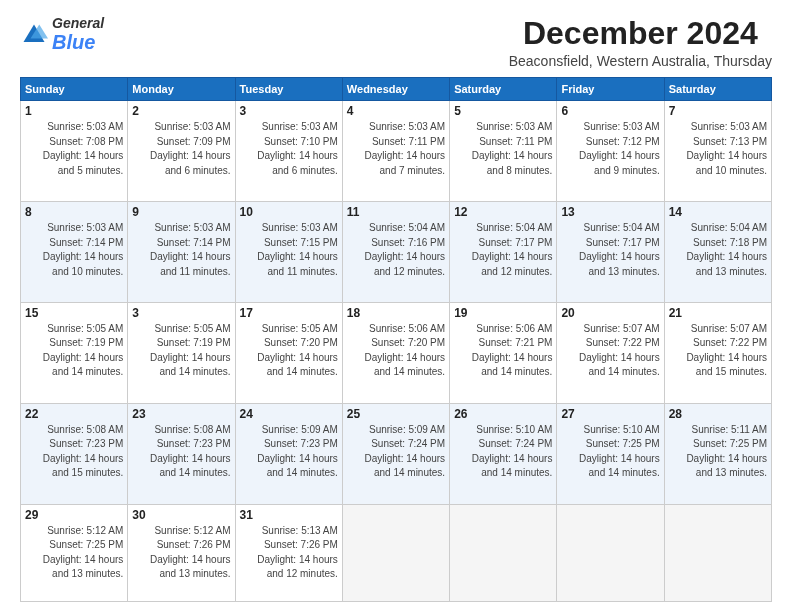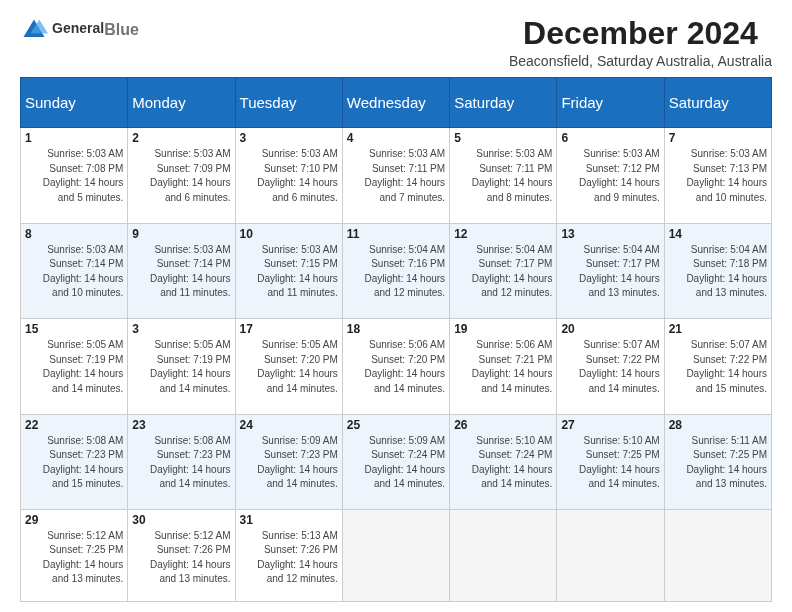--- a/index.html
+++ b/index.html
@@ -23,32 +23,33 @@
       justify-content: space-between;
       margin-bottom: 8px;
     }
     .logo {
       display: flex;
       align-items: center;
       gap: 4px;
     }
     .logo-text {
       display: flex;
-      flex-direction: row;
+      flex-direction: column;
       line-height: 1.1;
+      font-style: italic;
     }
     .logo-general {
       font-size: 14px;
       font-weight: bold;
       color: #333;
     }
     .logo-blue {
-      font-size: 16px;
-      font-weight: bold;
-      color: #737373;
+      font-size: 20px;
+      font-weight: bold;
+      color: #3b82f6;
     }
     .logo-icon {
       width: 28px;
       height: 28px;
     }
     .title-block {
       text-align: center;
     }
     .main-title {
       font-size: 32px;
@@ -64,23 +65,23 @@
     .calendar {
       flex: 1;
       border: 1px solid #ccc;
       border-collapse: collapse;
       width: 100%;
       table-layout: fixed;
     }
     .calendar th {
       background: #1a6fbf;
       color: #fff;
-      font-size: 15px;
-      font-weight: normal;
-      padding: 16px 4px;
+      font-size: 11px;
+      font-weight: bold;
+      padding: 5px 4px;
       text-align: left;
       border: 1px solid #1558a0;
     }
     .calendar td {
       border: 1px solid #ccc;
       vertical-align: top;
       padding: 3px 4px;
       font-size: 9.5px;
       color: #333;
       background: #fff;
@@ -119,21 +120,21 @@
         <polygon points="16,4 28,24 4,24" fill="#1a6fbf"></polygon>
         <polygon points="22,4 32,20 12,20" fill="#4da6e8" opacity="0.7"></polygon>
       </svg>
       <div class="logo-text">
         <span class="logo-general">General</span>
         <span class="logo-blue">Blue</span>
       </div>
     </div>
     <div class="title-block">
       <div class="main-title">December 2024</div>
-      <div class="subtitle">Beaconsfield, Saturday Australia, Australia</div>
+      <div class="subtitle">Beaconsfield, Western Australia, Thursday</div>
     </div>
   </div>
 
   <table class="calendar">
     <thead>
       <tr>
       <th>Sunday</th>
           <th>Monday</th>
           <th>Tuesday</th>
           <th>Wednesday</th>

